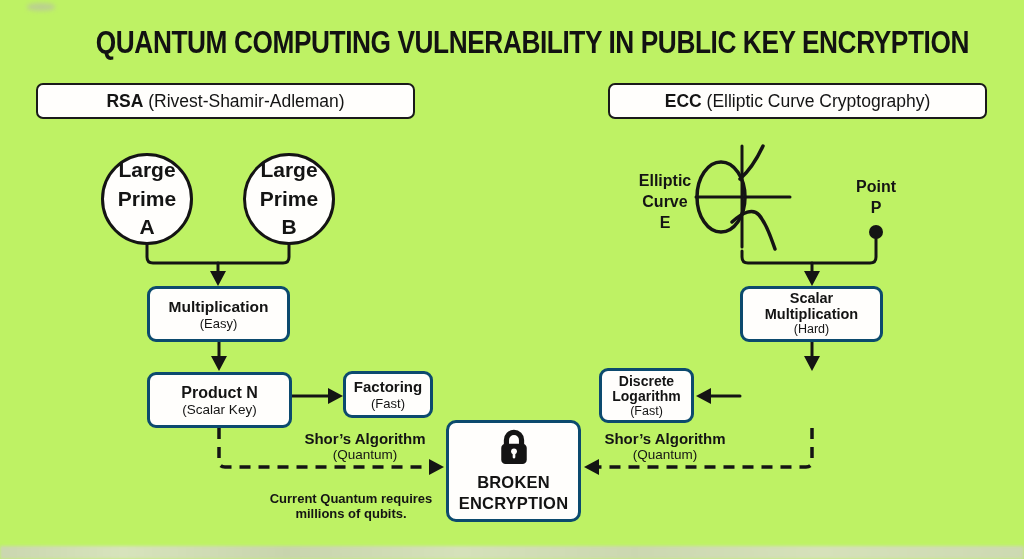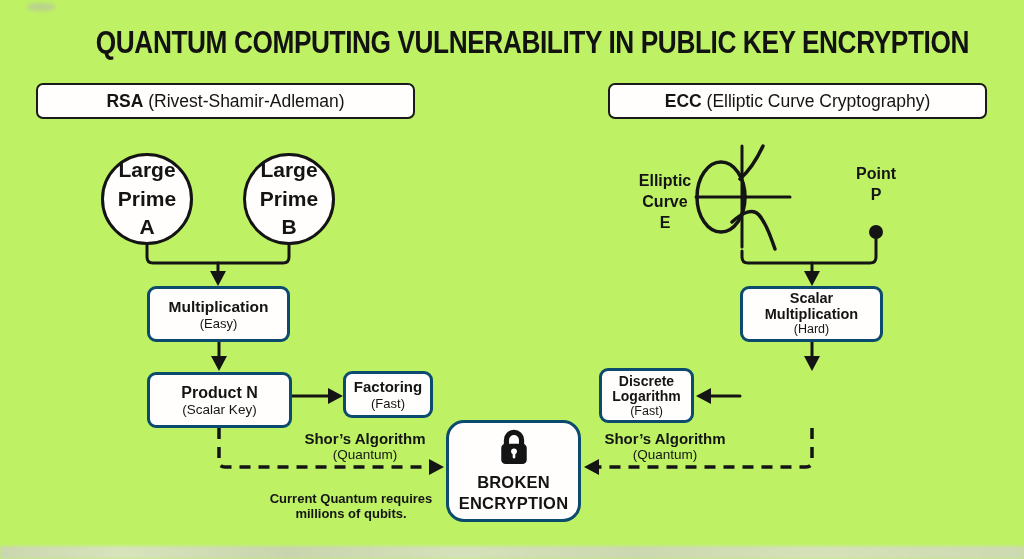--- a/index.html
+++ b/index.html
@@ -16,21 +16,21 @@
   .hdrbox b{font-weight:700;}
   .node{border:3px solid #0c4a6e;border-radius:9px;background:#fffefc;display:flex;flex-direction:column;align-items:center;justify-content:center;text-align:center;z-index:2;}
   .node .t{font-weight:700;font-size:15.5px;line-height:17px;}
   .node .s{font-weight:400;font-size:13px;line-height:15px;margin-top:1px;}
   .circle{border:3px solid #141414;border-radius:50%;background:#fffefc;width:86px;height:86px;display:flex;flex-direction:column;align-items:center;justify-content:center;text-align:center;z-index:2;font-weight:700;font-size:21px;line-height:16.5px;gap:12px;}
   .freelabel{text-align:center;font-weight:700;font-size:16px;line-height:21px;z-index:2;}
   .shor{width:150px;text-align:center;z-index:2;}
   .shor .l1{font-weight:700;font-size:15px;line-height:17px;}
   .shor .l2{font-weight:400;font-size:13.5px;line-height:16px;}
   .note{width:190px;text-align:center;font-weight:700;font-size:13px;line-height:15px;z-index:2;}
-  .broken{border-width:3.5px;border-radius:18px;align-items:center;}
+  .broken{border-width:3.5px;border-radius:10px;align-items:center;}
   .broken .bt{font-weight:700;font-size:16.5px;line-height:21px;letter-spacing:0.2px;}
   .botband{left:0;bottom:0;width:1024px;height:13px;z-index:3;opacity:0.75;filter:blur(1.5px);background:linear-gradient(90deg,#cfcec9 0%,#e0dfda 12%,#cccbc6 28%,#dddcd7 45%,#d0cfca 62%,#dedcd7 80%,#d2d1cc 100%);}
   .speck{left:27px;top:3px;width:28px;height:8px;background:#b8b6b1;border-radius:45%;filter:blur(2px);opacity:0.55;z-index:3;}
 </style>
 </head>
 <body>
 
 <div class="canvas">
 
   <svg class="layer" width="1024" height="559" viewBox="0 0 1024 559">
@@ -106,21 +106,21 @@
   <div class="abs node" style="left:343px;top:371px;width:84px;height:41px;">
     <div class="t" style="font-size:15px;">Factoring</div>
     <div class="s">(Fast)</div>
   </div>
 
   <div class="abs freelabel" style="left:623px;top:170px;width:84px;">
     <div>Elliptic</div>
     <div>Curve</div>
     <div>E</div>
   </div>
-  <div class="abs freelabel" style="left:845px;top:163px;width:62px;">
+  <div class="abs freelabel" style="left:845px;top:176px;width:62px;">
     <div>Point</div>
     <div>P</div>
   </div>
 
   <div class="abs node" style="left:740px;top:286px;width:137px;height:50px;">
     <div class="t" style="font-size:14.5px;line-height:15.5px;">Scalar</div>
     <div class="t" style="font-size:14.5px;line-height:15.5px;">Multiplication</div>
     <div class="s" style="font-size:12.5px;line-height:13.5px;">(Hard)</div>
   </div>
   <div class="abs node" style="left:599px;top:368px;width:89px;height:49px;">

